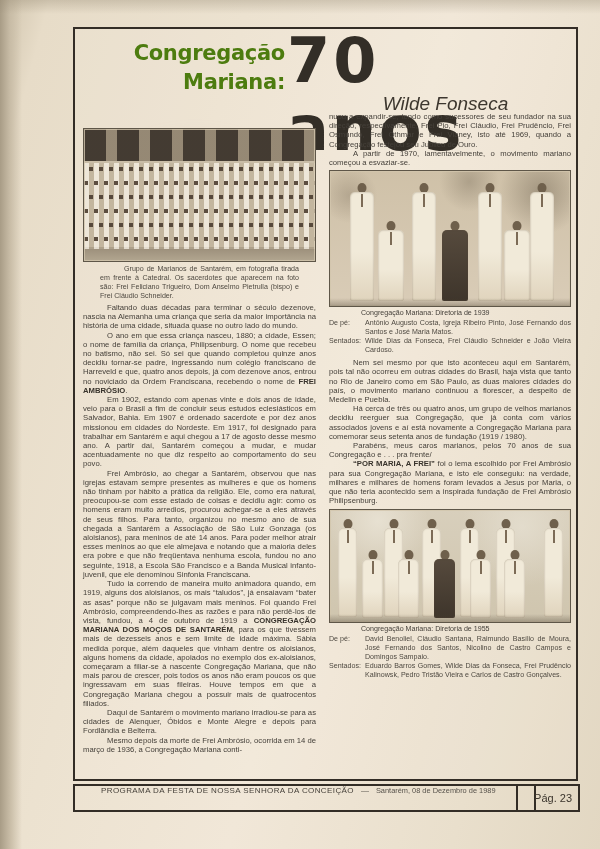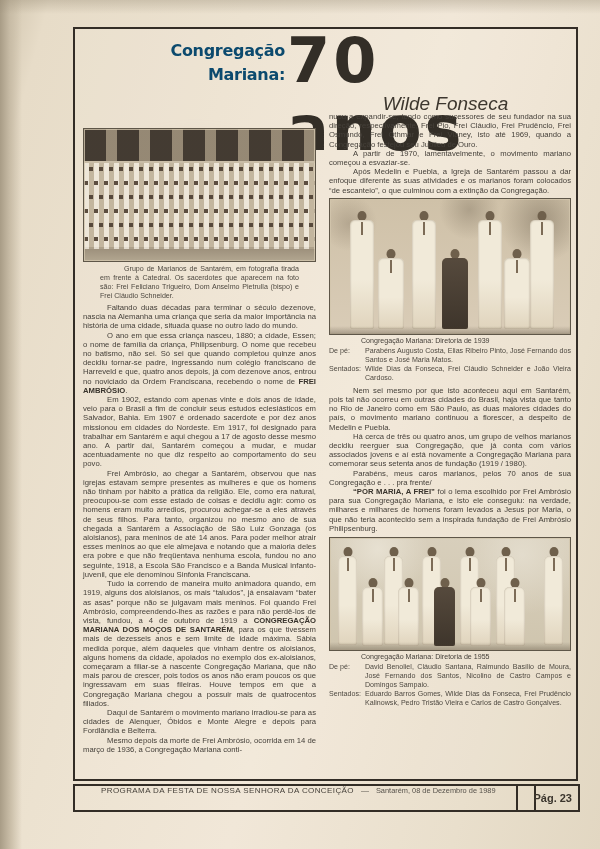--- a/index.html
+++ b/index.html
@@ -14,22 +14,22 @@
   .scan-top{position:absolute;left:0;top:0;right:0;height:14px;
     background:linear-gradient(180deg,rgba(150,138,115,.35),rgba(0,0,0,0));}
   .ghost{position:absolute;left:95px;top:120px;width:200px;height:120px;border-radius:50%;
     background:radial-gradient(ellipse at center,rgba(208,160,140,.16),rgba(0,0,0,0) 70%);filter:blur(3px);}
 
   .frame{position:absolute;left:73px;top:27px;width:501px;height:750px;
     border:2px solid #332d26;background:rgba(255,250,240,.12);}
 
   
   .title-small{position:absolute;left:20px;top:10px;width:190px;text-align:right;
-    font-family:"DejaVu Sans",sans-serif;font-weight:800;font-size:16px;line-height:24px;
-    letter-spacing:-.3px;color:#0c4a6e;}
+    font-family:"DejaVu Sans",sans-serif;font-weight:800;font-size:21px;line-height:29px;
+    letter-spacing:-.3px;color:#4d7c0f;}
   .title-big{position:absolute;left:212px;top:-2px;font-family:"DejaVu Sans",sans-serif;
     font-weight:800;font-size:62px;line-height:68px;letter-spacing:3px;color:#332e27;}
   .byline{position:absolute;left:298px;top:64px;width:145px;text-align:center;
     font-family:Liberation Sans, sans-serif;font-style:italic;font-size:19px;color:#3d372f;}
 
   
   .col-left{position:absolute;left:8px;top:99px;width:233px;}
   .col-right{position:absolute;left:254px;top:83px;width:242px;}
 
   .bodytext p{margin:0;font-size:7.7px;line-height:9.2px;text-align:justify;
@@ -95,21 +95,21 @@
   .ph3 .seated{top:40px;height:68px;width:25px;}
 
   
   .footer{position:absolute;left:73px;top:784px;width:433px;height:24px;border:2px solid #332d26;
     display:flex;align-items:flex-start;padding:0 0 0 26px;gap:7px;}
   .footer-program{font-size:8px;letter-spacing:.4px;color:#46413a;white-space:nowrap;}
   .footer-sep{font-size:8px;color:#56514a;}
   .footer-date{font-size:7.4px;color:#57524b;white-space:nowrap;}
   .pagebox{position:absolute;left:516px;top:784px;width:54px;height:24px;border:2px solid #332d26;
     display:flex;align-items:center;justify-content:flex-end;padding-right:6px;
-    font-weight:bold;font-size:11px;color:#3b352d;}
+    font-weight:normal;font-size:11px;color:#3b352d;}
 </style>
 </head>
 <body>
 
 <div class="scan-edge"></div>
 <div class="scan-top"></div>
 <div class="ghost"></div>
 
 <div class="frame">
 
@@ -125,36 +125,35 @@
     <p>Em 1902, estando com apenas vinte e dois anos de idade, veio para o Brasil a fim de concluir seus estudos eclesiásticos em Salvador, Bahia. Em 1907 é ordenado sacerdote e por dez anos missionou em cidades do Nordeste. Em 1917, foi designado para trabalhar em Santarém e aqui chegou a 17 de agosto desse mesmo ano. A partir daí, Santarém começou a mudar, e mudar acentuadamente no que diz respeito ao comportamento do seu povo.</p>
     <p>Frei Ambrósio, ao chegar a Santarém, observou que nas igrejas estavam sempre presentes as mulheres e que os homens não tinham por hábito a prática da religião. Ele, como era natural, preocupou-se com esse estado de coisas e decidiu agir: como os homens eram muito arredios, procurou achegar-se a eles através de seus filhos. Para tanto, organizou no mesmo ano de sua chegada a Santarém a Associação de São Luiz Gonzaga (os aloisianos), para meninos de até 14 anos. Para poder melhor atrair esses meninos ao que ele almejava e notando que a maioria deles era pobre e que não freqüentava nenhuma escola, fundou no ano seguinte, 1918, a Escola São Francisco e a Banda Musical infanto-juvenil, que ele denominou Sinfonia Franciscana.</p>
     <p><span>Tudo ia correndo de maneira muito animadora quando, em 1919, alguns dos aloisianos, os mais “taludos”, já ensaiavam “bater as asas” porque não se julgavam mais meninos. Foi quando Frei Ambrósio, compreendendo-lhes as razões e para não perdê-los de vista, fundou, a 4 de outubro de 1919 a </span><span class="b">CONGREGAÇÃO MARIANA DOS MOÇOS DE SANTARÉM</span><span>, para os que tivessem mais de dezesseis anos e sem limite de idade máxima. Sábia medida porque, além daqueles que vinham dentre os aloisianos, alguns homens da cidade, apoiados no exemplo dos ex-aloisianos, começaram a filiar-se à nascente Congregação Mariana, que não mais parou de crescer, pois todos os anos não eram poucos os que ingressavam em suas fileiras. Houve tempos em que a Congregação Mariana chegou a possuir mais de quatrocentos filiados.</span></p>
     <p>Daqui de Santarém o movimento mariano irradiou-se para as cidades de Alenquer, Óbidos e Monte Alegre e depois para Fordlândia e Belterra.</p>
     <p>Mesmo depois da morte de Frei Ambrósio, ocorrida em 14 de março de 1936, a Congregação Mariana conti-</p>
   </div>
 
   <div class="col-right bodytext">
     <p class="noindent">nuou a expandir-se, tendo como sucessores de seu fundador na sua direção, respectivamente, Frei Pio, Frei Cláudio, Frei Prudêncio, Frei Osmundo, Frei Othmar e Frei Vianey, isto até 1969, quando a Congregação festejou seu Jubileu de Ouro.</p>
     <p>A partir de 1970, lamentavelmente, o movimento mariano começou a esvaziar-se.</p>
-    <p>Após Medelin e Puebla, a Igreja de Santarém passou a dar enfoque diferente às suas atividades e os marianos foram colocados “de escanteio”, o que culminou com a extinção da Congregação.</p>
 
     <div class="photo ph2">
       <div class="fig standing" style="left:18px"></div>
       <div class="fig standing" style="left:80px"></div>
       <div class="fig standing" style="left:146px"></div>
       <div class="fig standing" style="left:198px"></div>
       <div class="fig seated" style="left:46px"></div>
       <div class="fig seated dark" style="left:110px"></div>
       <div class="fig seated" style="left:172px"></div>
     </div>
     <div class="cap-block">
       <div class="cap-title">Congregação Mariana: Diretoria de 1939</div>
       <div class="cap-row">
         <span class="cap-label">De pé:</span>
-        <span class="cap-text">Parabéns Augusto Costa, Elias Ribeiro Pinto, José Fernando dos Santos e José Maria Matos.</span>
+        <span class="cap-text">Antônio Augusto Costa, Igreja Ribeiro Pinto, José Fernando dos Santos e José Maria Matos.</span>
       </div>
       <div class="cap-row">
         <span class="cap-label">Sentados:</span>
         <span class="cap-text">Wilde Dias da Fonseca, Frei Cláudio Schneider e João Vieira Cardoso.</span>
       </div>
     </div>
 
     <p>Nem sei mesmo por que isto aconteceu aqui em Santarém, pois tal não ocorreu em outras cidades do Brasil, haja vista que tanto no Rio de Janeiro como em São Paulo, as duas maiores cidades do país, o movimento mariano continuou a florescer, a despeito de Medelin e Puebla.</p>
     <p>Há cerca de três ou quatro anos, um grupo de velhos marianos decidiu reerguer sua Congregação, que já conta com vários associados jovens e aí está novamente a Congregação Mariana para comemorar seus setenta anos de fundação (1919 / 1980).</p>
     <p>Parabéns, meus caros marianos, pelos 70 anos de sua Congregação e . . . pra frente/</p>

